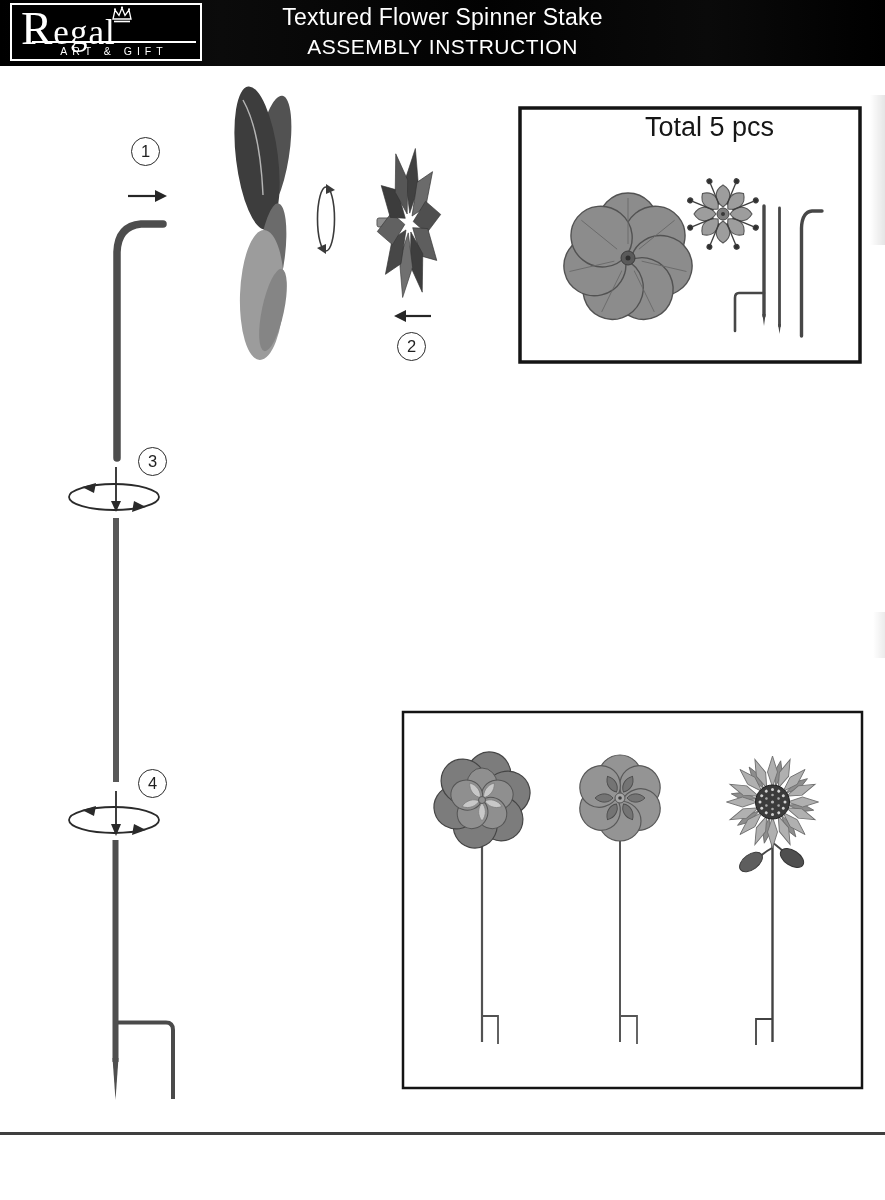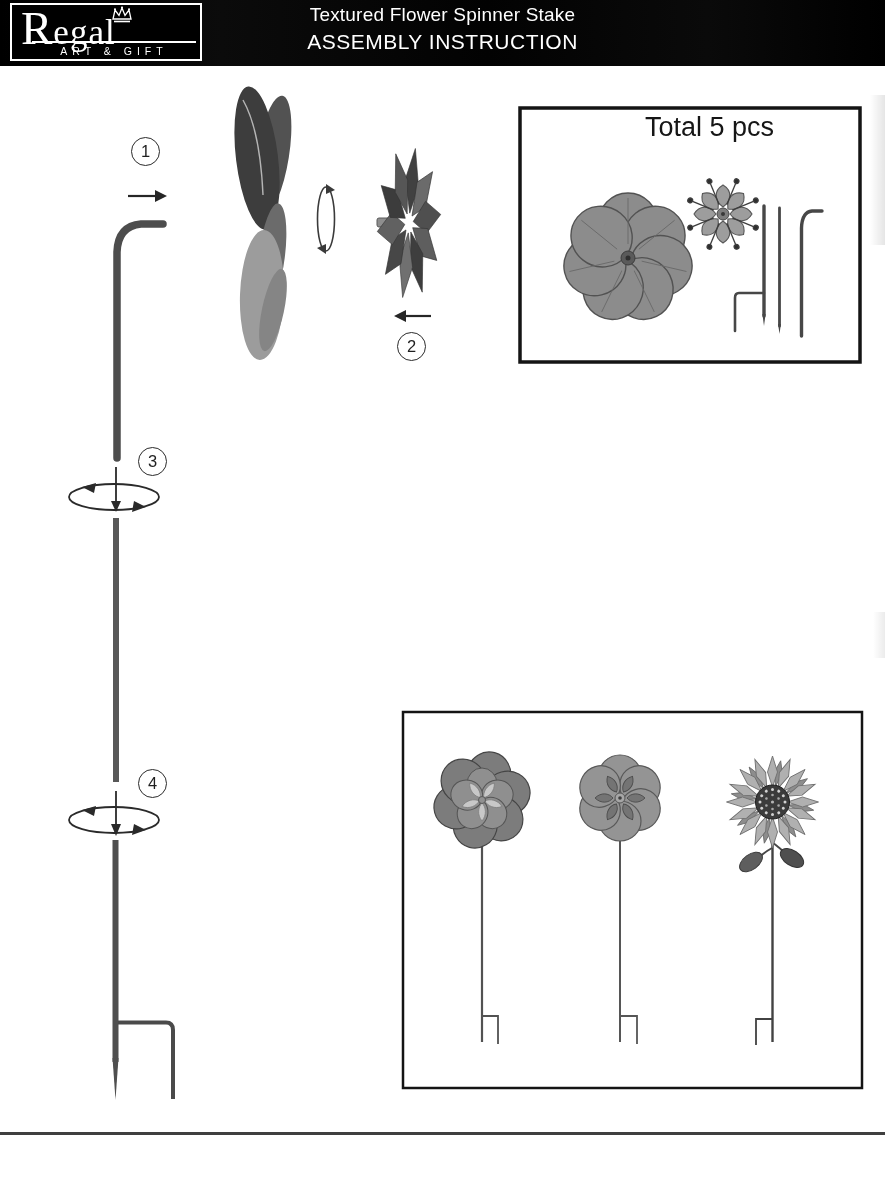--- a/index.html
+++ b/index.html
@@ -12,21 +12,21 @@
         background:#000;box-sizing:border-box;}
   .logo-main{position:relative;height:44px;padding-left:9px;}
   .brand{display:block;font-family:"Liberation Serif",serif;font-size:35px;line-height:46px;
          color:#fff;letter-spacing:1px;}
   .brand::first-letter{font-size:47px;}
   .crown{position:absolute;left:98px;top:1px;width:24px;height:17px;}
   .logo-sub{position:absolute;left:20px;right:4px;bottom:2px;border-top:2px solid #fff;
             color:#fff;font-size:10.5px;letter-spacing:5px;text-align:center;padding-top:2px;
             font-family:"Liberation Sans",sans-serif;white-space:nowrap;}
   .titles{position:absolute;left:0;right:0;top:4px;text-align:center;color:#fff;z-index:6;}
-  .main-title{font-size:19px;letter-spacing:0.2px;}
+  .main-title{font-size:23px;letter-spacing:0.2px;}
   .sub-title{font-size:21px;margin-top:4px;letter-spacing:0.5px;}
   
   .diagram{position:absolute;left:0;top:0;z-index:1;}
   .step-badge{position:absolute;width:27px;height:27px;border:1.7px solid #2b2b2b;border-radius:50%;
               color:#1f1f1f;font-size:16.5px;display:flex;align-items:center;justify-content:center;
               background:transparent;z-index:6;}
   .badge-1{left:131px;top:137px;}
   .badge-2{left:397px;top:332px;}
   .badge-3{left:138px;top:447px;}
   .badge-4{left:138px;top:769px;}

